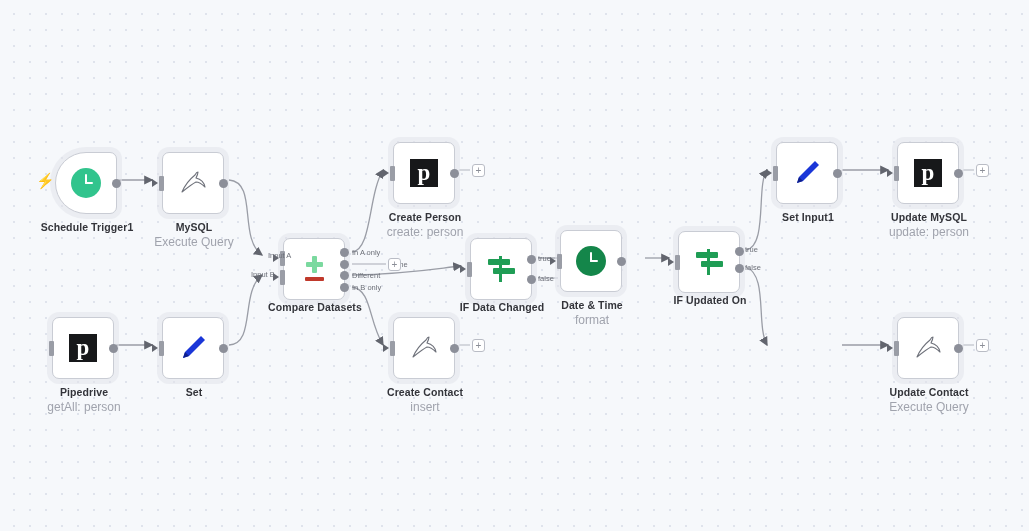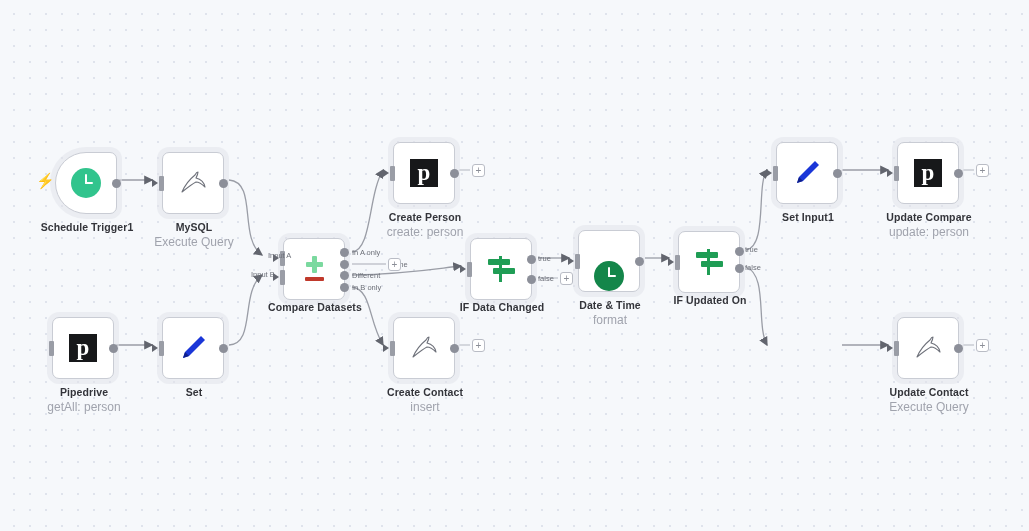--- a/index.html
+++ b/index.html
@@ -284,21 +284,21 @@
         <span class="b2"></span>
     </div>
     <div class="out-dot" style="top:16px;"></div>
     <div class="out-dot" style="top:36px;"></div>
     <div class="label" style="top:62px;">IF Data Changed</div>
   </div>
   <div class="port-label" style="left:538px;top:254px;">true</div>
   <div class="port-label" style="left:538px;top:274px;">false</div>
   <div class="plus-btn" style="left:560px;top:272px;">+</div>
 
-  <div class="node" style="left:578px;top:230px;align-items:flex-end;">
+  <div class="node" style="left:560px;top:230px;">
     <div class="in-port"></div>
     <div class="in-arrow"></div>
     <div class="ico-clock dark"></div>
     <div class="out-dot"></div>
     <div class="label">Date &amp; Time</div>
     <div class="sublabel">format</div>
   </div>
 
   <div class="node" style="left:678px;top:231px;">
     <div class="in-port"></div>
@@ -326,21 +326,21 @@
     </div>
     <div class="out-dot"></div>
     <div class="label">Set Input1</div>
   </div>
 
   <div class="node" style="left:897px;top:142px;">
     <div class="in-port"></div>
     <div class="in-arrow"></div>
     <div class="ico-pd">p</div>
     <div class="out-dot"></div>
-    <div class="label">Update Compare</div>
+    <div class="label">Update MySQL</div>
     <div class="sublabel">update: person</div>
   </div>
   <div class="plus-btn" style="left:976px;top:164px;">+</div>
 
 
   <div class="node" style="left:897px;top:317px;">
     <div class="in-port"></div>
     <div class="in-arrow"></div>
     <div class="ico-sql">
       <svg width="30" height="26" viewBox="0 0 30 26">

